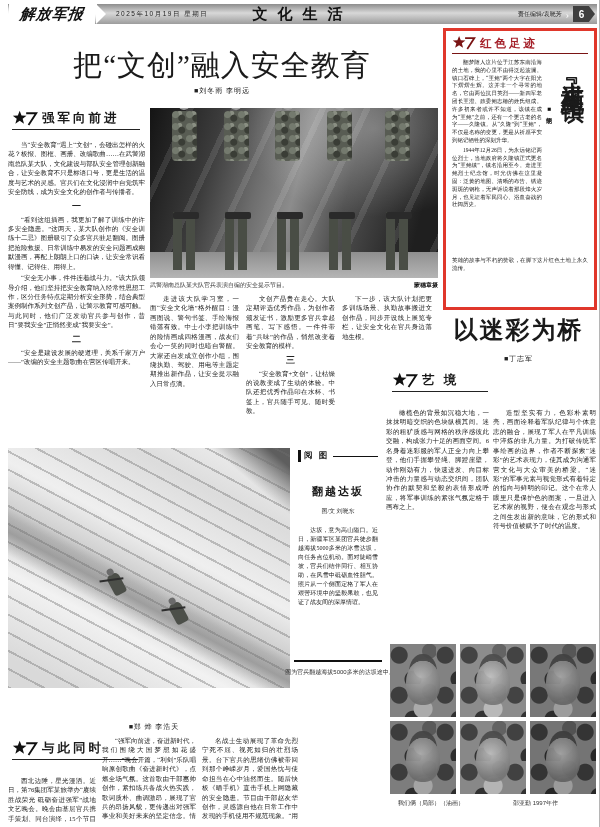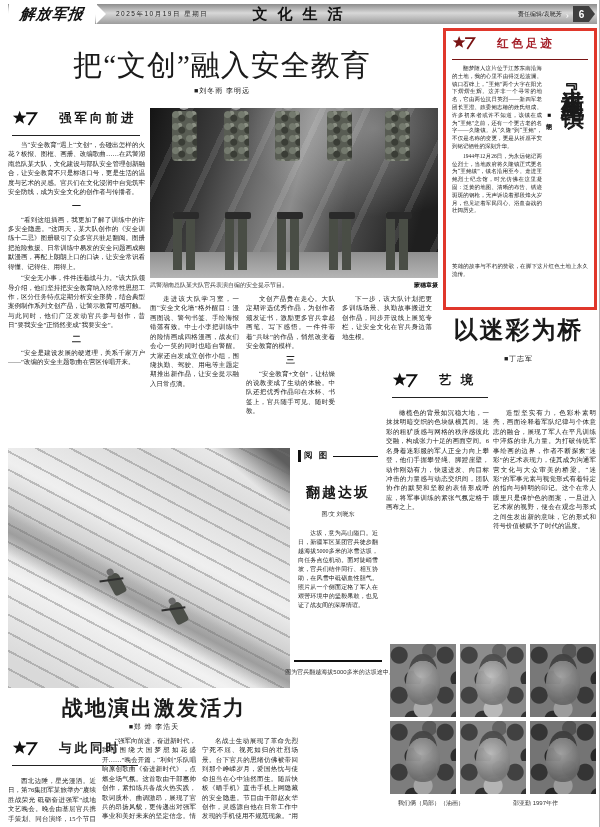--- a/index.html
+++ b/index.html
@@ -21,21 +21,21 @@
   #bar-editor{font-family:"Liberation Sans",sans-serif;font-size:6px;color:#222;white-space:nowrap}
   #bar-chev{color:#f2f2f2;font-size:10px;font-weight:bold}
   #page-num{width:22px;height:16px;background:#3f3f3f;clip-path:polygon(0 0,72% 0,100% 50%,72% 100%,0 100%);
             color:#fff;font-family:"Liberation Sans",sans-serif;font-weight:bold;font-size:10px;
             display:flex;align-items:center;justify-content:center;padding-right:5px}
 
   
   .body-text{font-size:6.5px;line-height:1.45;text-align:justify;color:#222;overflow:hidden}
   .body-text p{text-indent:2em;margin-bottom:2px}
   .divider{text-align:center;font-weight:bold;font-size:9px;margin:3px 0;text-indent:0 !important}
-  .badge{display:flex;align-items:center;gap:21px;border-bottom:1.5px solid #222;padding-bottom:8px}
+  .badge{display:flex;align-items:center;gap:4px;border-bottom:1.5px solid #222;padding-bottom:2px}
   .badge .btxt{font-weight:bold;font-size:12.5px;letter-spacing:3px;white-space:nowrap}
   .byline{text-align:center;font-size:7px;color:#222;letter-spacing:1px}
   .caption{font-family:"Liberation Sans",sans-serif;font-size:6px;color:#333}
 
   
   #headline-main{left:8px;top:46px;width:428px;text-align:center;font-size:29px;font-weight:normal;letter-spacing:1px}
   #byline-main{left:8px;top:86px;width:428px}
   #badge-jiceng{left:12px;top:110px;width:128px}
   #col-left{left:8px;top:140px;width:137px;height:306px}
 
@@ -72,21 +72,21 @@
     background:repeating-linear-gradient(28deg,rgba(110,110,110,.38) 0 2px,transparent 2px 16px),
                linear-gradient(28deg,transparent 34%,rgba(90,90,90,.45) 40%,transparent 47%)}
   .climber{position:absolute;width:13px;height:22px;background:#4c4f49;border-radius:5px 5px 3px 3px;transform:rotate(-28deg)}
   .climber::before{content:"";position:absolute;top:-6px;left:3px;width:7px;height:7px;border-radius:50%;background:#6b6b6b}
   .climber::after{content:"";position:absolute;top:4px;left:-8px;width:24px;height:2px;background:#2e2e2e;transform:rotate(20deg)}
 
   #yuetu-box{left:294px;top:448px;width:88px;height:214px;background:#fff;padding:2px 4px;border-bottom:2.5px solid #111}
   #yuetu-head{display:flex;align-items:center}
   #yuetu-head .lbl{border-left:3px solid #111;padding-left:3px;font-weight:bold;font-size:8.5px;letter-spacing:2px;white-space:nowrap}
   #yuetu-head::after{content:"";flex:1;border-top:1px solid #111;margin-left:4px}
-  #yuetu-title{text-align:center;font-size:14px;font-weight:bold;letter-spacing:2px;margin-top:22px}
+  #yuetu-title{text-align:center;font-size:11px;font-weight:bold;letter-spacing:2px;margin-top:22px}
   #yuetu-byline{text-align:center;font-size:6px;margin:8px 0 10px;color:#333}
   #yuetu-body{font-size:6px;line-height:1.5;text-align:justify;overflow:hidden;height:118px}
   #yuetu-body p{text-indent:2em}
   #caption-snow{left:240px;top:668px;width:200px;text-align:center}
 
   
   #red-box{left:443px;top:28px;width:154px;height:282px;border:3px solid #e0372b;background:#fff;padding:4px 6px}
   #badge-red{border-bottom:1.5px solid #7a1414}
   #badge-red .btxt{color:#a5212a;font-size:11.5px}
   #red-content{display:flex;height:194px;margin-top:5px}
@@ -271,21 +271,20 @@
     <div class="art"></div>
     <div class="art"></div>
     <div class="art"></div>
     <div class="art"></div>
     <div class="art"></div>
     <div class="art"></div>
   </div>
   <div id="art-cap-left" class="abs caption">我们俩（局部）（油画）</div>
   <div id="art-cap-right" class="abs caption">邵亚勤 1997年作</div>
 
-  <h2 id="zhandi-headline" class="abs">战地演出激发活力</h2>
   <div id="zhandi-byline" class="abs byline">■郑 烨  李浩天</div>
   <div id="badge-fanghua" class="abs badge">
     <svg class="staricon" width="26" height="17" viewBox="0 0 44 28">
       <path d="M13 1l3.1 8 8.5.3-6.6 5.3 2.3 8.2L13 17.9 5.7 22.8 8 14.6 1.4 9.3l8.5-.3z" fill="#111"></path>
       <polyline points="24,5 41,5 28,25" fill="none" stroke="#111" stroke-width="3.2"></polyline>
     </svg>
     <span class="btxt">与此同时</span>
   </div>
   <div id="zhandi-col1" class="abs body-text">
     <p>西北边陲，星光漫洒。近日，第76集团军某旅举办“赓续胜战荣光 砥砺奋进强军”战地文艺晚会。晚会由基层官兵携手策划、同台演绎，15个节目紧扣日常训练、串联抗战历史，将教育融于节目内容，让官兵在潜移默化中受到感染。</p>

